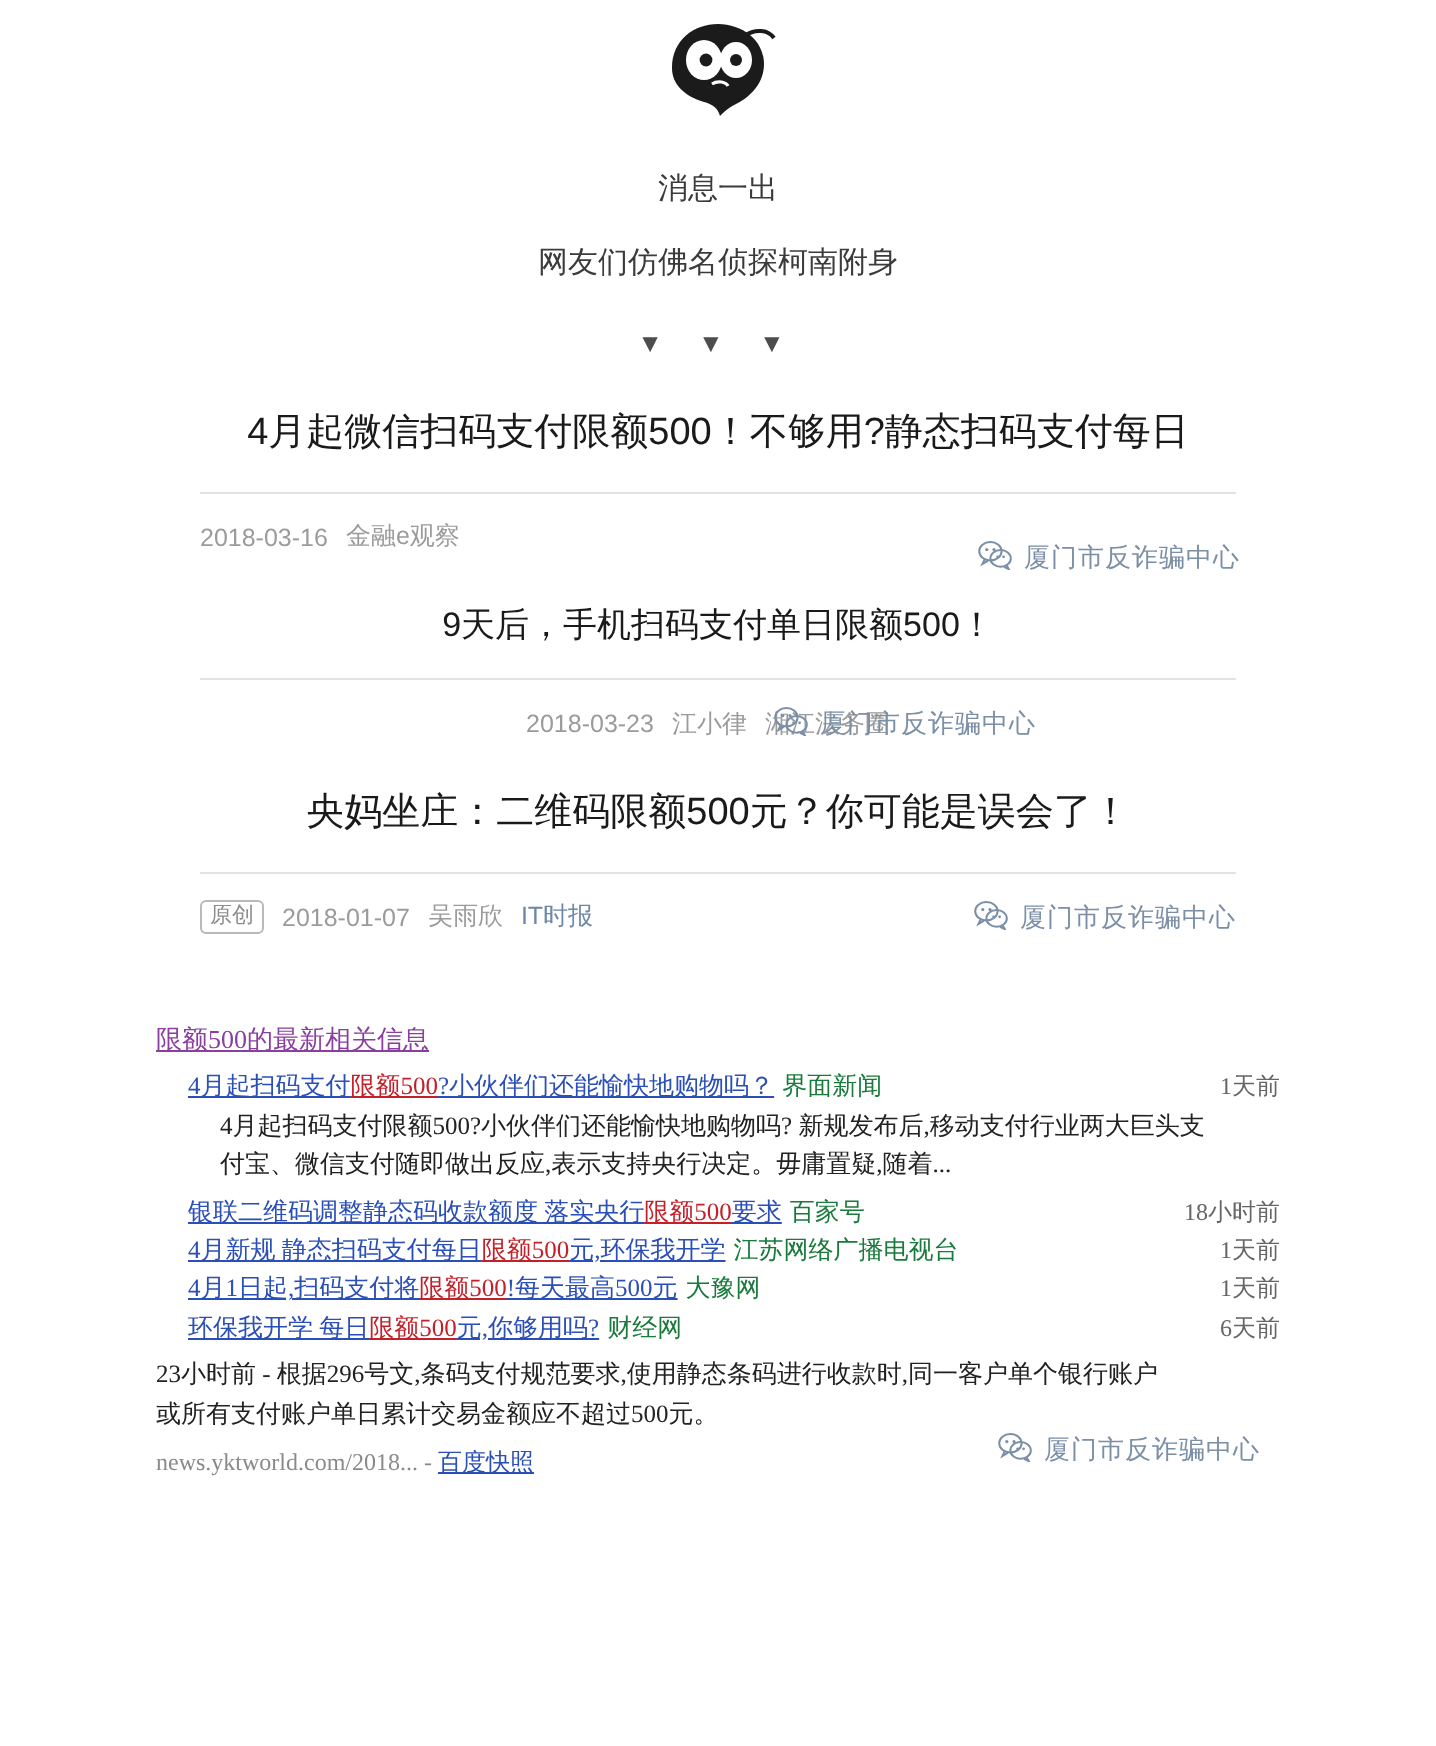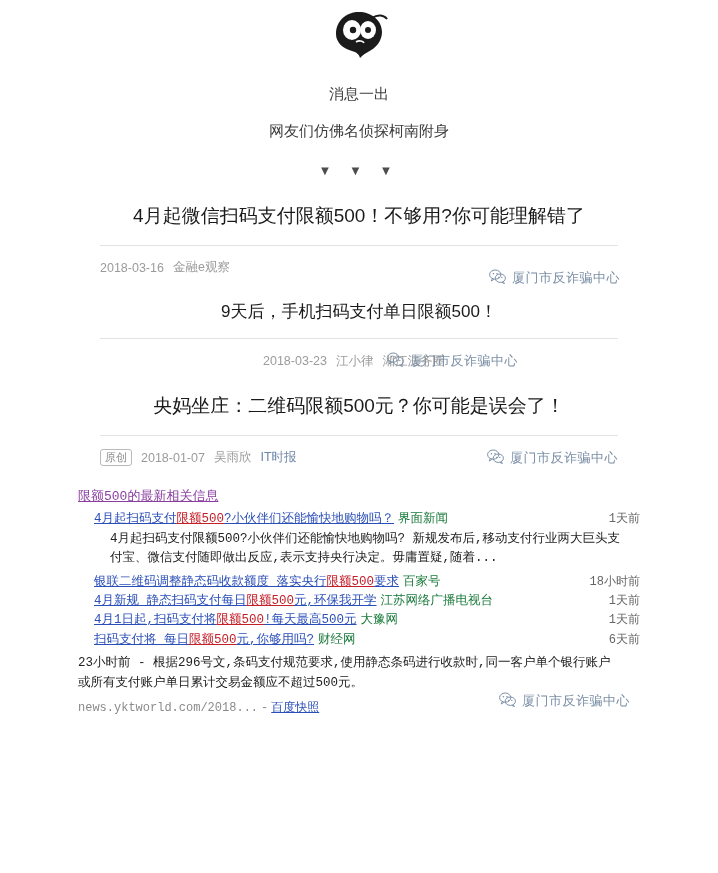--- a/index.html
+++ b/index.html
@@ -117,23 +117,23 @@
   .wm-text {
     letter-spacing: 0.5px;
   }
   .card.c1 .watermark { position: relative; top: 10px; margin-right: -2px; }
   .card.c2 .watermark { position: absolute; right: 100px; }
   .card.c2 { position: relative; }
   .card.c3 .watermark { margin-right: 0; }
 
   
   .search-block {
-    margin: 16px 78px 0 78px;
-    position: relative;
-    font-family: Liberation Mono, monospace;
+    margin: 39px 78px 0 78px;
+    position: relative;
+    font-family: Liberation Serif, serif;
   }
   .sb-title {
     color: #8a3fa0;
     font-size: 13px;
     text-decoration: underline;
     margin-bottom: 5px;
   }
   .sb-list {
     margin: 0 0 0 16px;
     padding: 0;
@@ -217,21 +217,21 @@
 
   <div class="intro">
     <div class="line1">消息一出</div>
     <div class="line2">网友们仿佛名侦探柯南附身</div>
   </div>
   <div class="triangles">▼ ▼ ▼</div>
 
   <div class="cards">
 
     <div class="card c1">
-      <div class="headline">4月起微信扫码支付限额500！不够用?你可能理解错了</div>
+      <div class="headline">4月起微信扫码支付限额500！不够用?静态扫码支付每日</div>
       <div class="meta-row">
         <div class="meta-left">
           <span>2018-03-16</span>
           <span>金融e观察</span>
         </div>
         <div class="spacer"></div>
         <div class="watermark">
           <span class="wm-icon">
             <svg width="17" height="15" viewBox="0 0 17 15">
               <ellipse cx="6.2" cy="5.6" rx="5.6" ry="4.6" fill="none" stroke="#7b8fa6" stroke-width="1"></ellipse>
@@ -332,21 +332,21 @@
         <span class="sb-time">1天前</span>
       </div>
 
       <div class="sb-item">
         <span class="sb-link"><span>4月1日起,扫码支付将</span><span class="hl">限额500</span><span>!每天最高500元</span></span>
         <span class="sb-src">大豫网</span>
         <span class="sb-time">1天前</span>
       </div>
 
       <div class="sb-item">
-        <span class="sb-link"><span>扫码支付将 每日</span><span class="hl">限额500</span><span>元,你够用吗?</span></span>
+        <span class="sb-link"><span>环保我开学 每日</span><span class="hl">限额500</span><span>元,你够用吗?</span></span>
         <span class="sb-src">财经网</span>
         <span class="sb-time">6天前</span>
       </div>
     </div>
 
 
     <div class="sb-desc">
       <span>23小时前</span><span class="sep"> - </span><span>根据296号文,条码支付规范要求,使用静态条码进行收款时,同一客户单个银行账户</span><br>
       <span>或所有支付账户单日累计交易金额应不超过500元。</span>
     </div>

